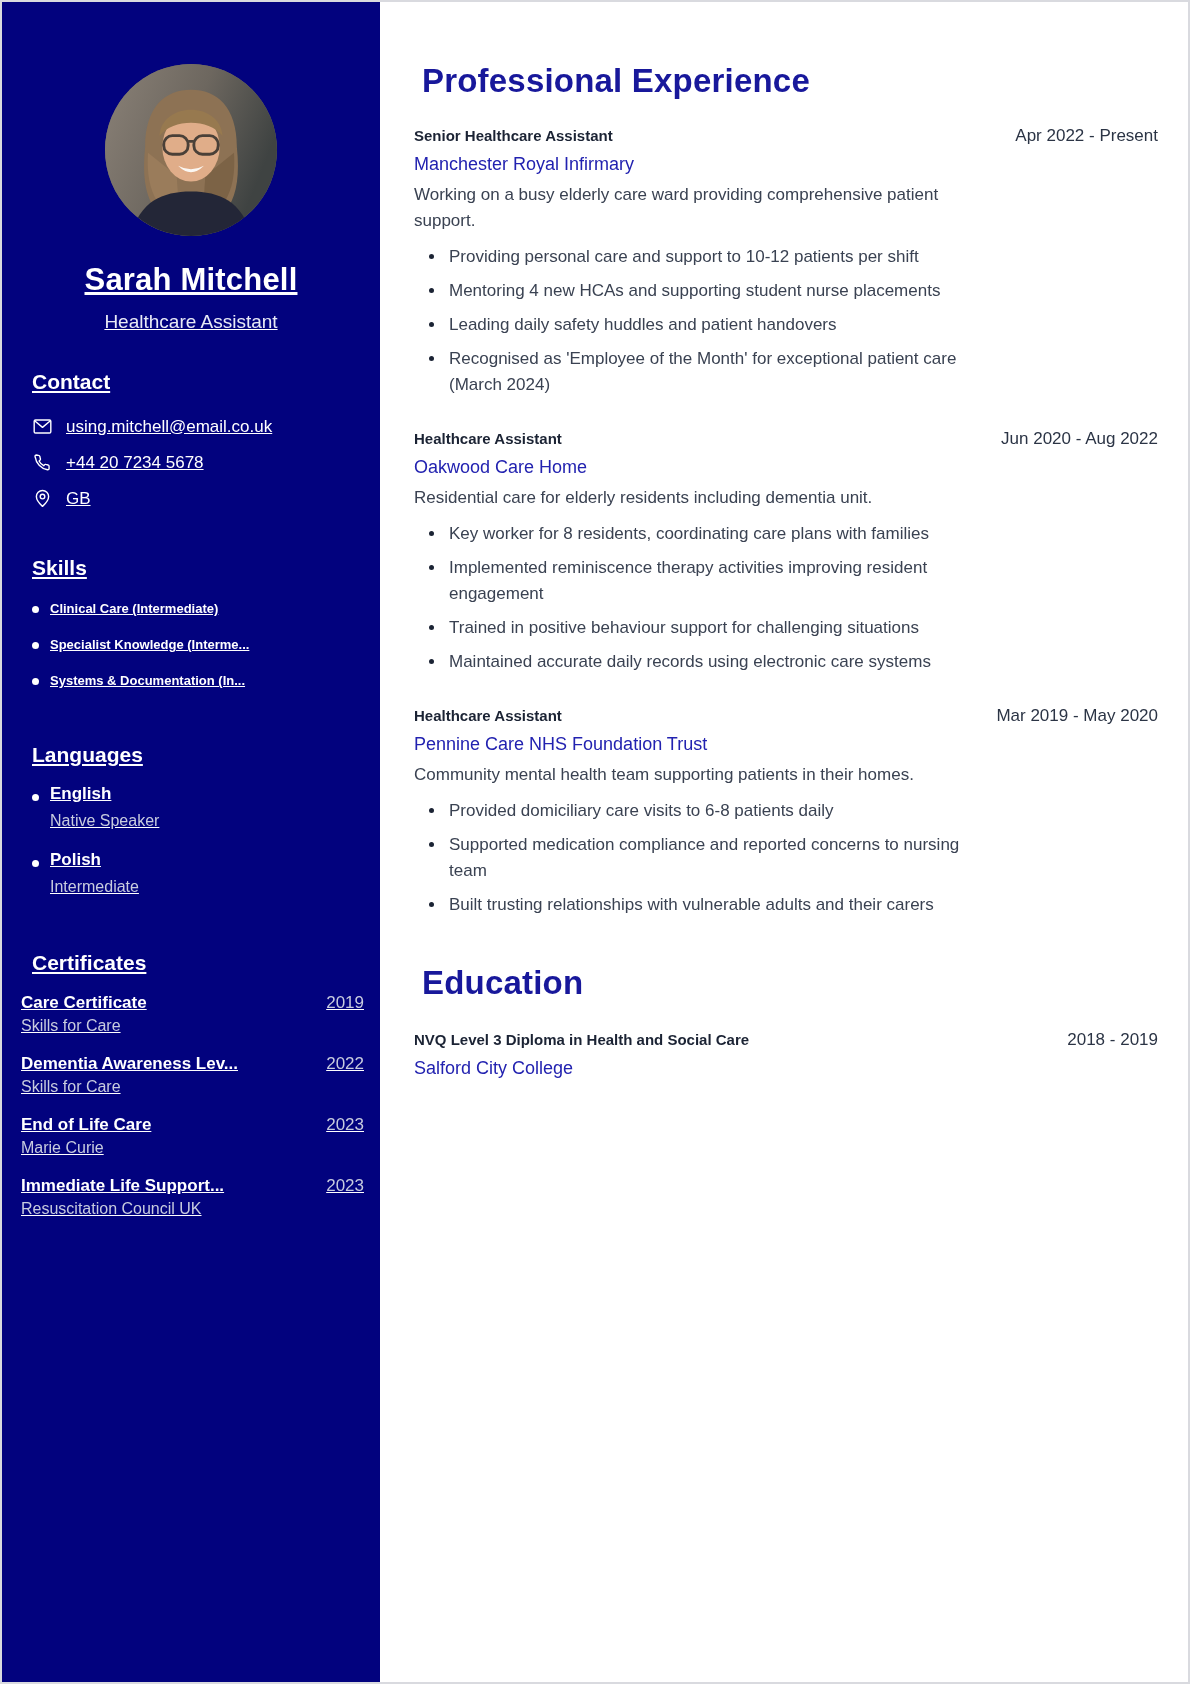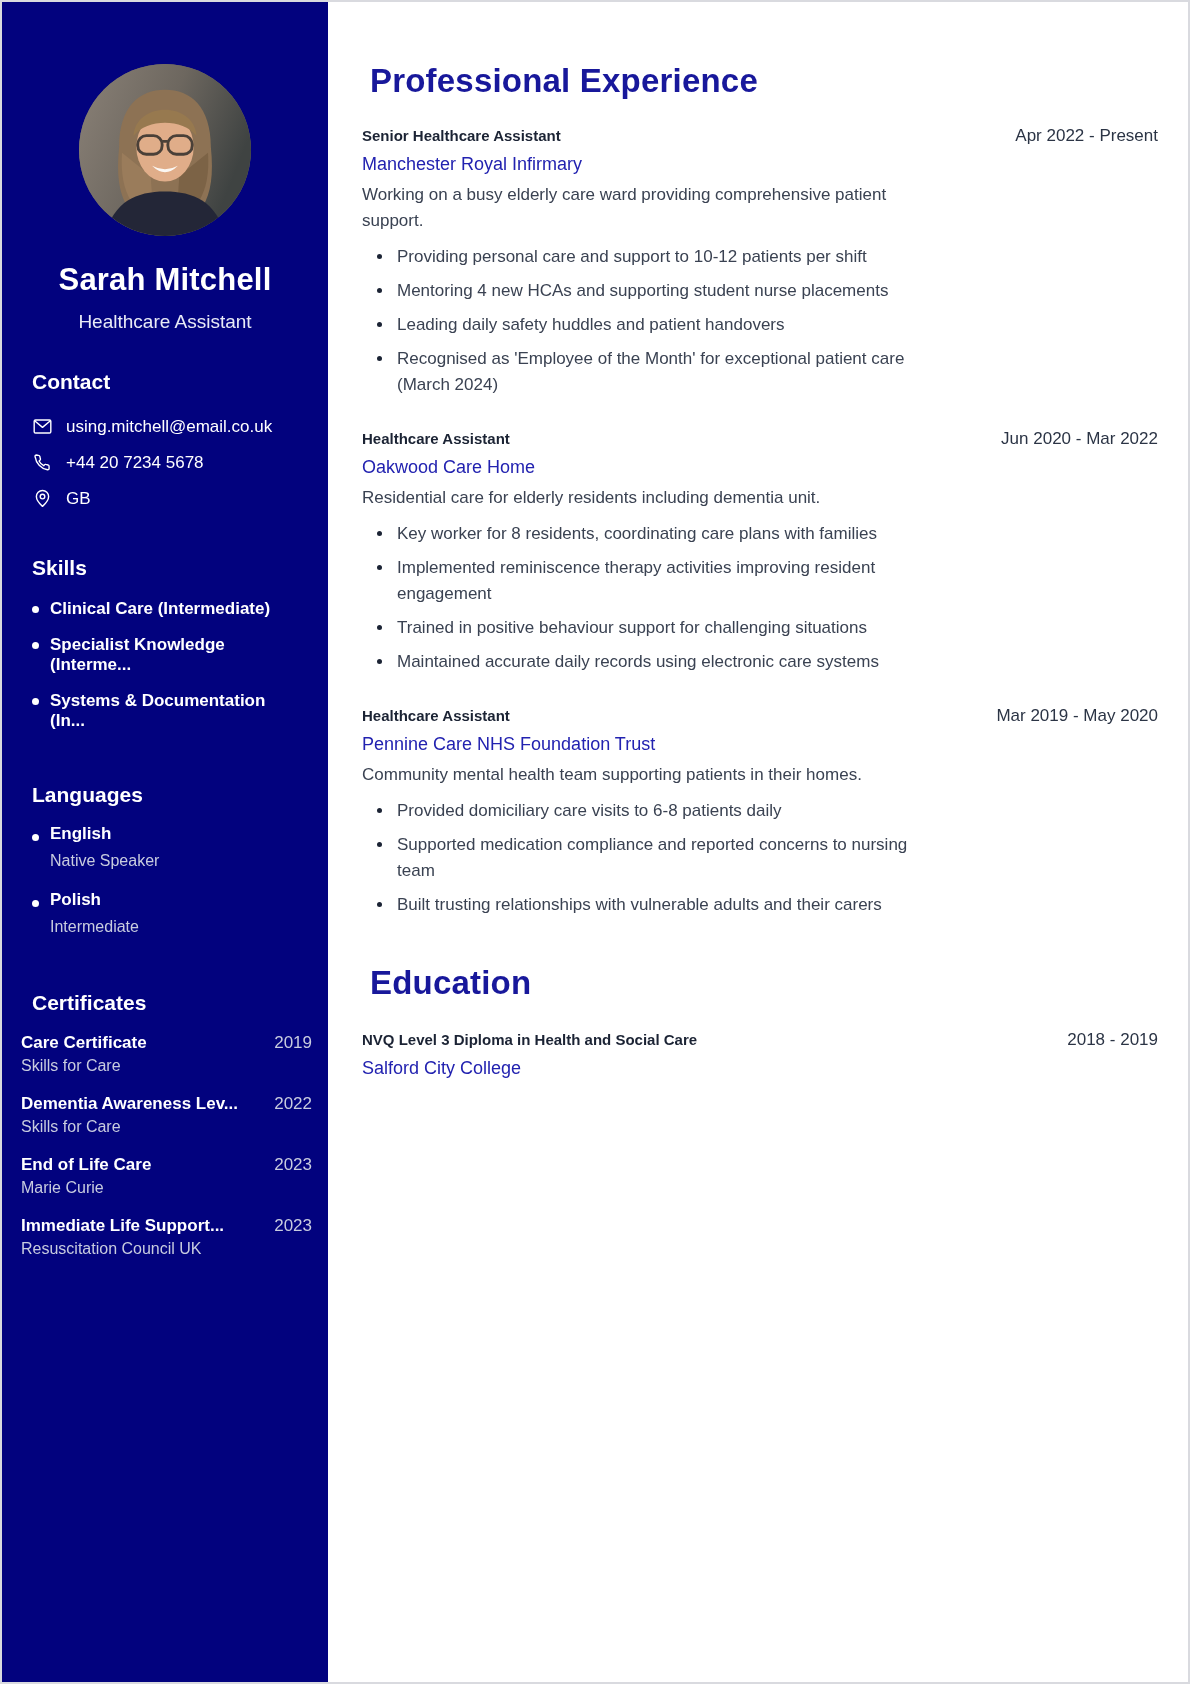--- a/index.html
+++ b/index.html
@@ -12,25 +12,26 @@
   .page {
     width: 1190px;
     height: 1684px;
     background: #ffffff;
     border: 2px solid #d9dadf;
     display: flex;
     overflow: hidden;
   }
   
   .sidebar {
-    width: 326px;
+    width: 378px;
     flex-shrink: 0;
     background: var(--sidebar_bg, #02027e);
     color: #ffffff;
     padding: 62px 30px 40px 30px;
+    text-decoration: underline;
   }
   .avatar-wrap {
     width: 172px;
     height: 172px;
     border-radius: 50%;
     overflow: hidden;
     margin: 0 auto;
     background: #6f6a62;
   }
   .avatar-wrap svg { display: block; width: 100%; height: 100%; }
@@ -66,21 +67,21 @@
     margin-bottom: 15px;
   }
   .cicon { width: 21px; height: 21px; flex-shrink: 0; display: inline-flex; }
   .cicon svg { width: 100%; height: 100%; }
 
   .side-list { list-style: none; margin: 19px 0 0; padding: 0; }
   .side-list li {
     display: flex;
     align-items: flex-start;
     gap: 11px;
-    font-size: 17px;
+    font-size: 13px;
     font-weight: bold;
     margin-bottom: 16px;
     line-height: 20px;
   }
   .dot {
     width: 7px; height: 7px;
     border-radius: 50%;
     background: #ffffff;
     flex-shrink: 0;
     margin-top: 7px;
@@ -328,21 +329,21 @@
               <span class="b-dot"></span>
               <span class="b-text">Recognised as 'Employee of the Month' for exceptional patient care
 (March 2024)</span>
             </li>
         </ul>
       </section>
 
       <section class="job-entry">
         <div class="job-head">
           <span class="job-title">Healthcare Assistant</span>
-          <span class="job-dates">Jun 2020 - Mar 2022</span>
+          <span class="job-dates">Jun 2020 - Aug 2022</span>
         </div>
         <div class="company">Oakwood Care Home</div>
         <p class="desc">Residential care for elderly residents including dementia unit.</p>
         <ul class="bullets">
           <li>
               <span class="b-dot"></span>
               <span class="b-text">Key worker for 8 residents, coordinating care plans with families</span>
             </li>
           <li>
               <span class="b-dot"></span>

